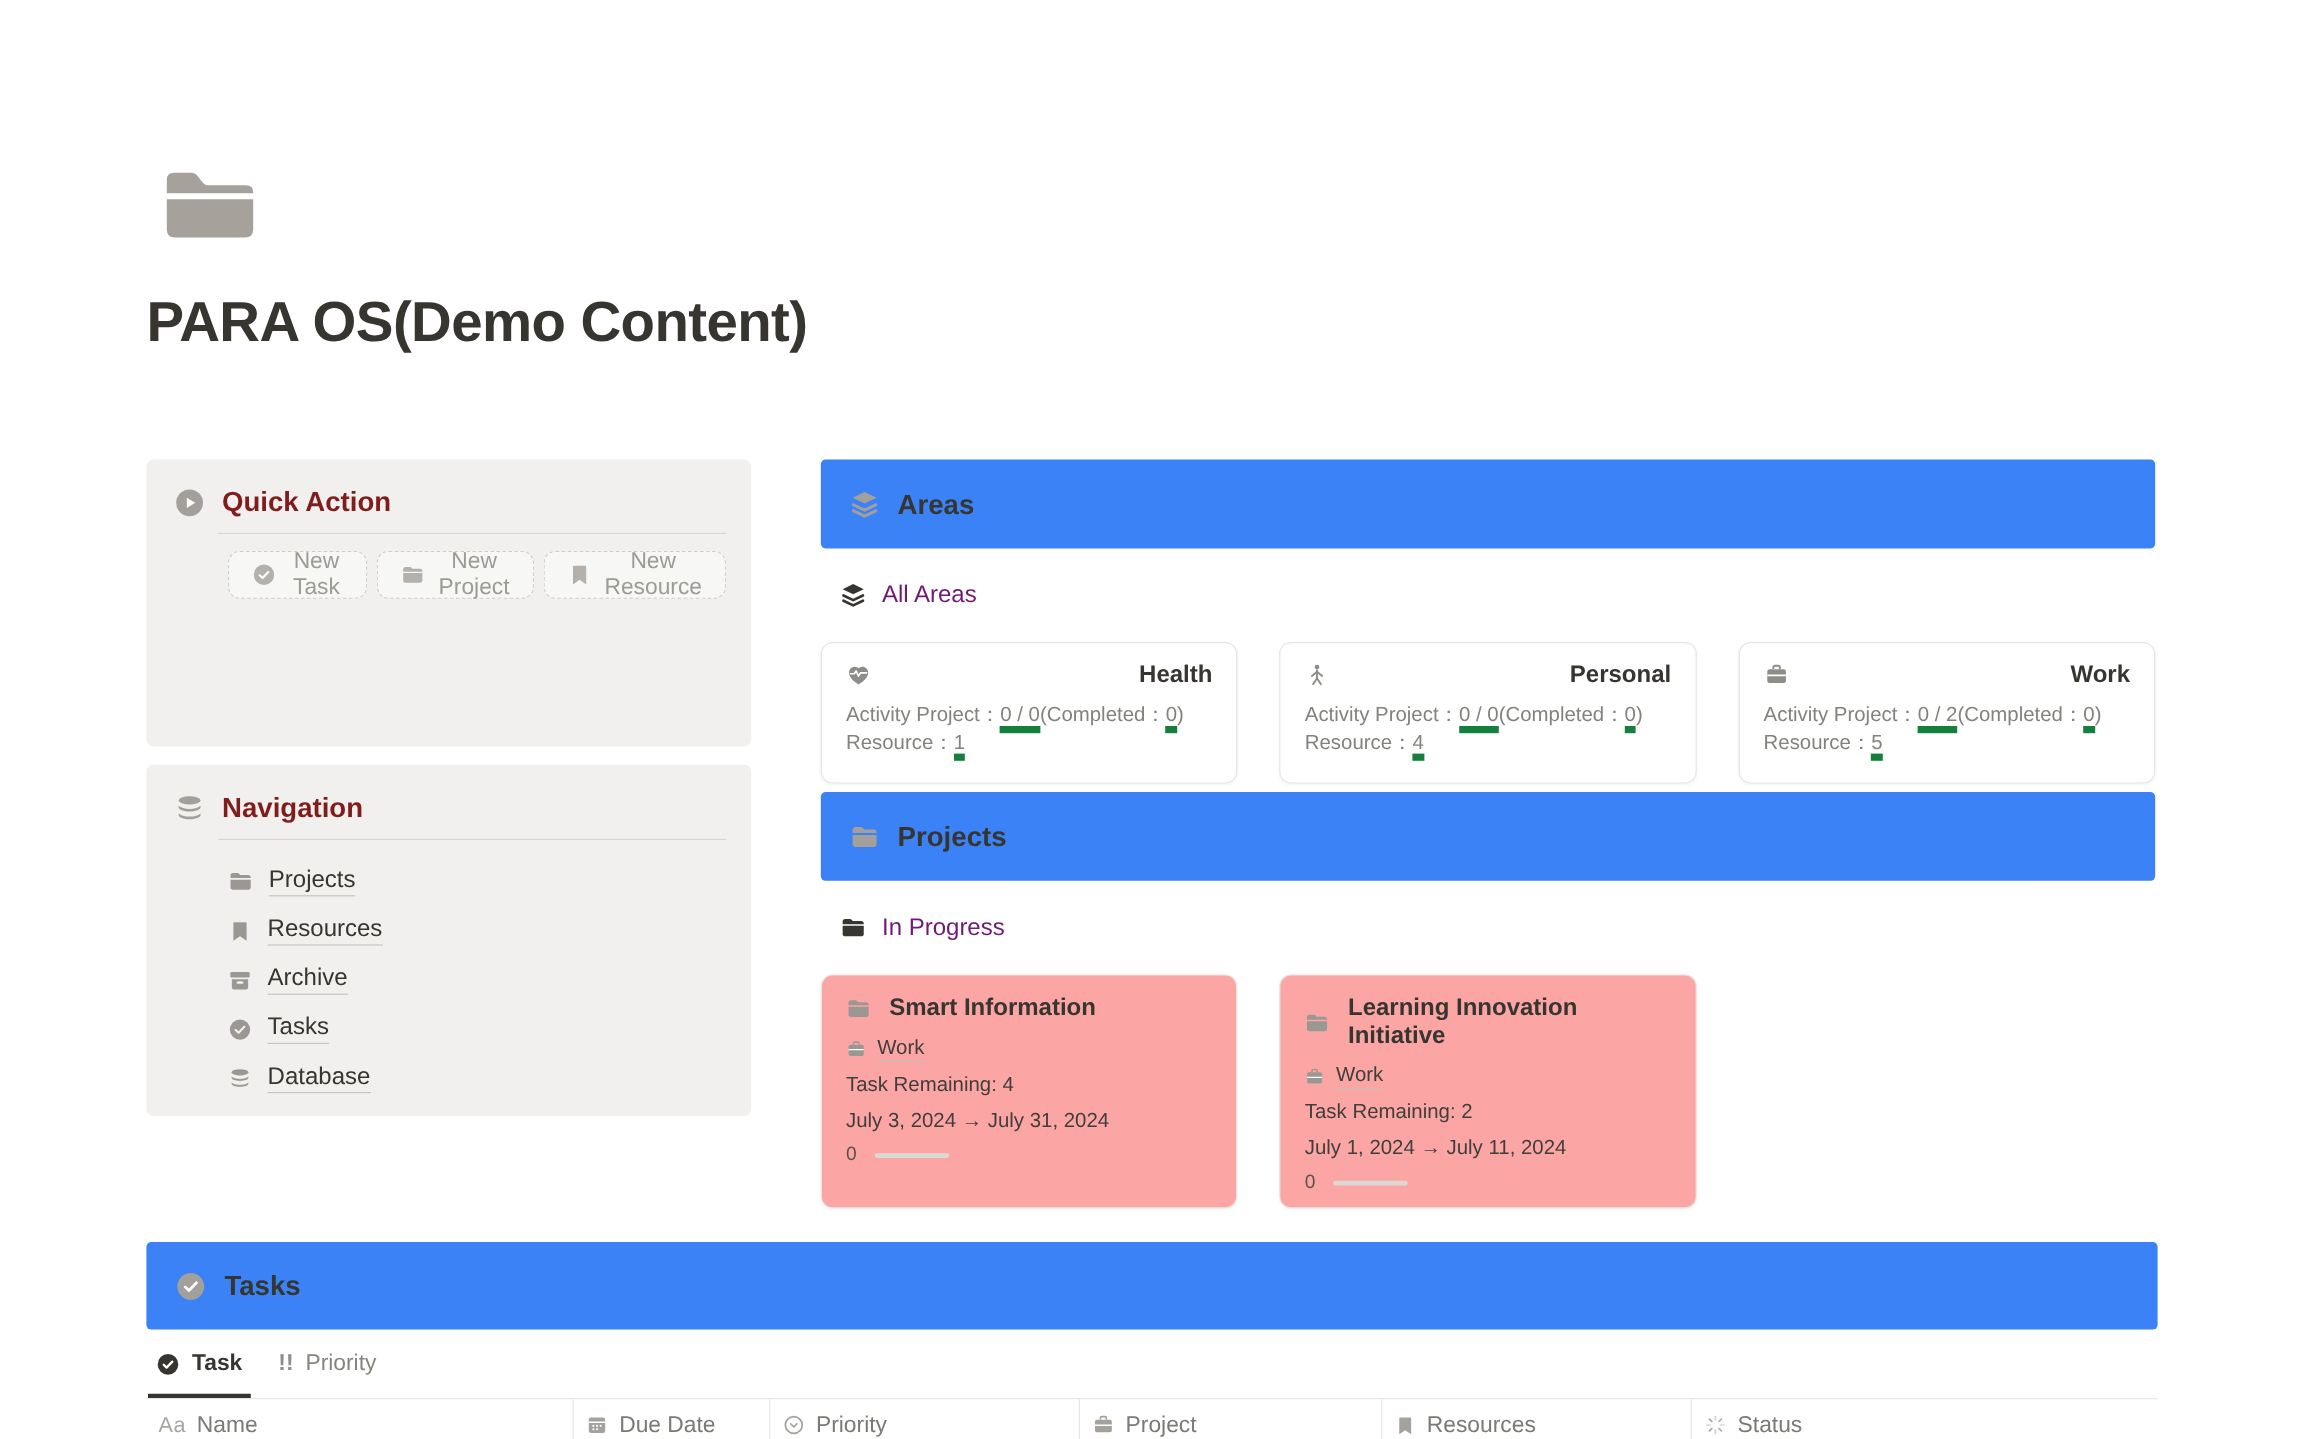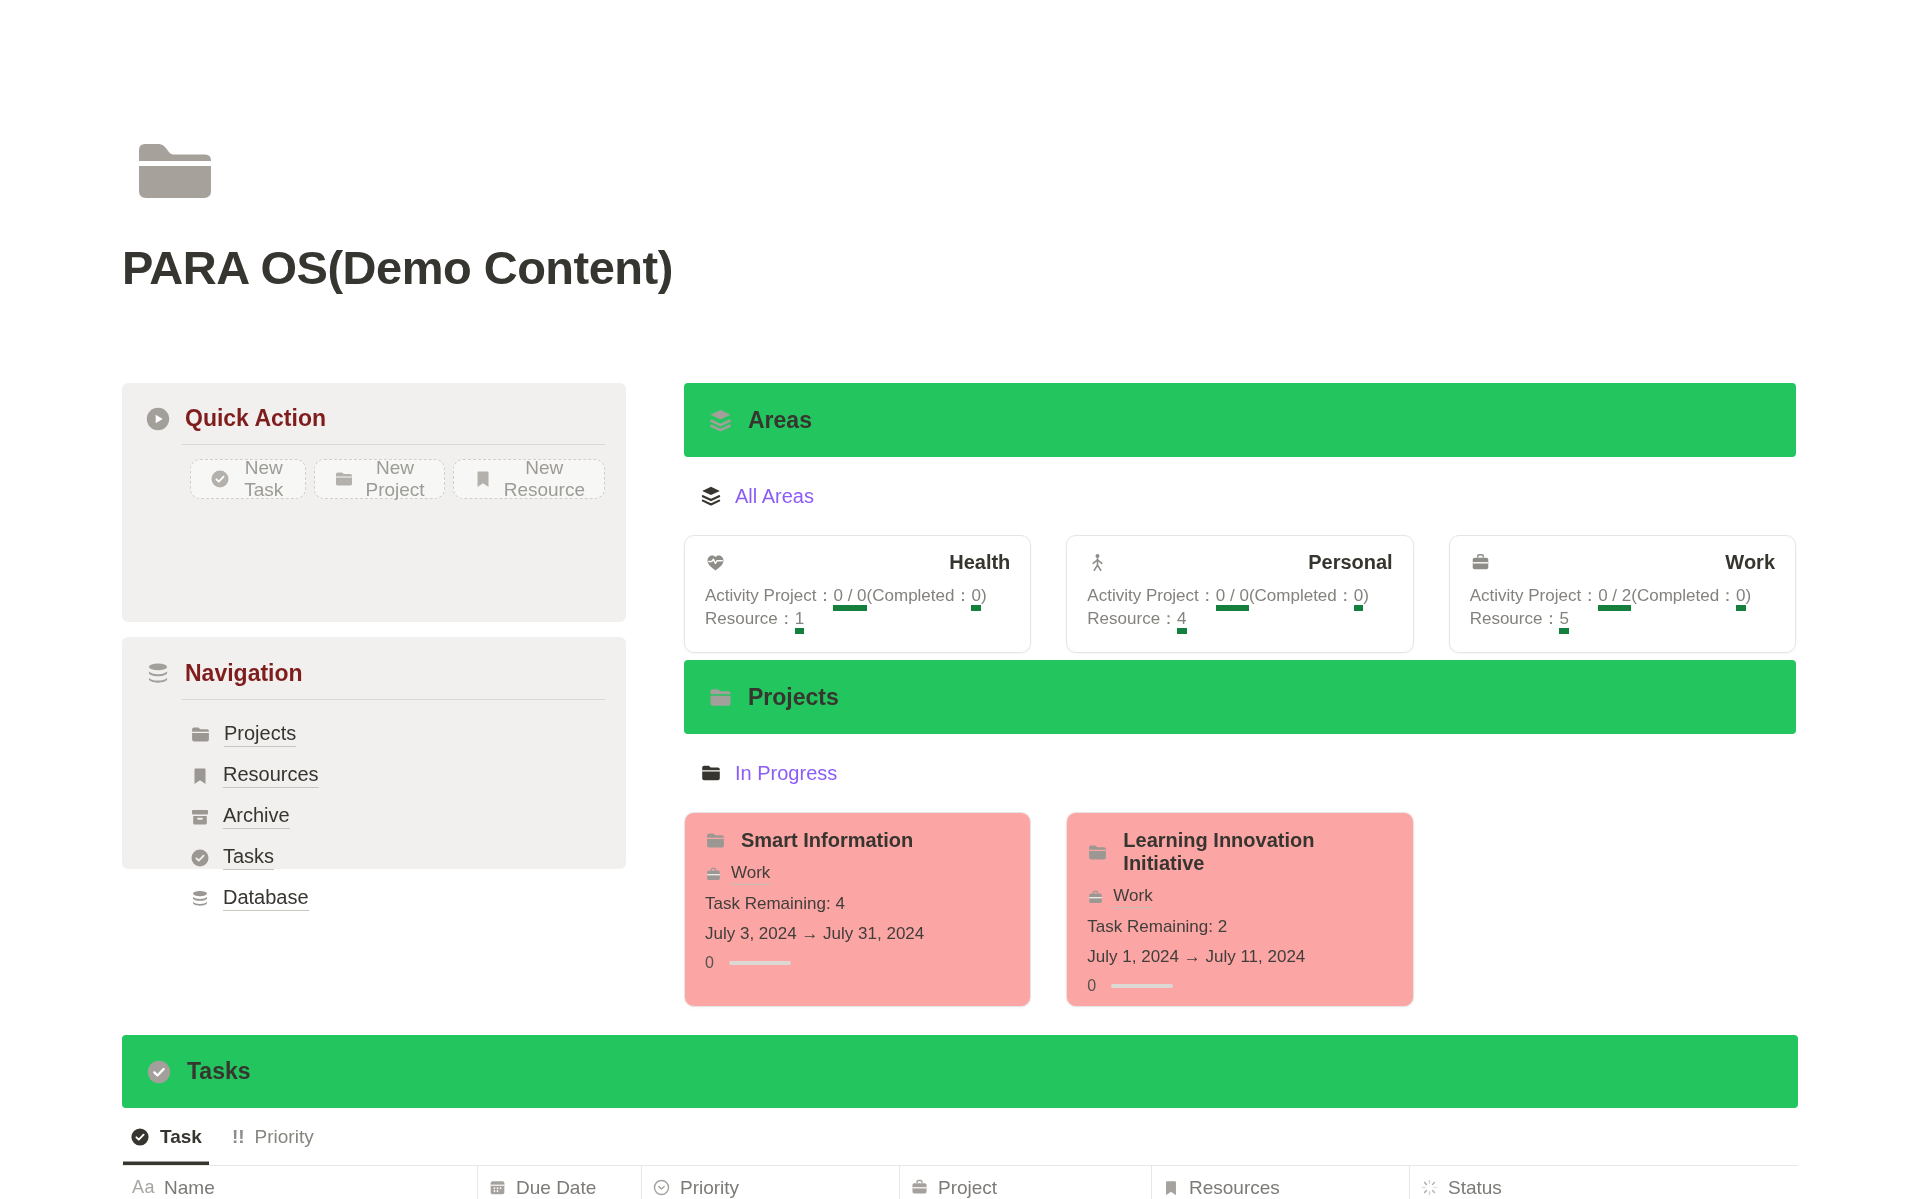--- a/index.html
+++ b/index.html
@@ -8,38 +8,38 @@
   .abs { position:absolute; }
 
   
   #page-emoji { left:135px; top:140px; width:80px; height:62px; }
   #page-title { left:122px; top:240px; font-size:47px; font-weight:700; letter-spacing:-0.5px; color:#37352f; }
 
   
   #left-col { left:122px; top:383px; width:504px; }
   .panel { background:#f1f0ee; border-radius:6px; }
   #quick-panel { height:239px; padding:22px 21px 0 23px; margin-bottom:15px; }
-  #nav-panel { height:232px; padding:23px 21px 0 23px; }
+  #nav-panel { height:293px; padding:23px 21px 0 23px; }
   .panel-head { display:flex; align-items:center; gap:14px; }
   .panel-title { font-size:23px; font-weight:700; color:#7f1d1d; }
   .panel-divider { border:none; border-top:1px solid #d9d7d3; margin:12px 0 14px 37px; }
   .qa-buttons { margin-left:45px; display:flex; flex-direction:row; align-items:flex-start; gap:8px; }
   .qa-btn { display:inline-flex; align-items:center; gap:11px; height:40px; padding:0 19px;
     border:1px dashed #d2cfc9; border-radius:10px; background:rgba(255,255,255,0.45);
     font-size:19px; color:#9d9b96; cursor:pointer; }
   .nav-list { margin-left:45px; display:flex; flex-direction:column; }
   .nav-item { display:flex; align-items:center; gap:13px; height:41px; cursor:pointer; }
   .nav-label { font-size:20px; color:#37352f; border-bottom:1.5px solid #c8c5bf; padding-bottom:1px; }
 
   
   #right-col { left:684px; top:383px; width:1112px; }
-  .band { height:74px; background:#22c55e; border-radius:4px; display:flex; align-items:center; gap:15px; padding:0 0 0 24px; }
+  .band { height:74px; background:#3b82f6; border-radius:4px; display:flex; align-items:center; gap:15px; padding:0 0 0 24px; }
   .band-title { font-size:23px; font-weight:700; color:#37352f; }
   .filter-row { height:78px; display:flex; align-items:center; gap:13px; padding-left:16px; }
-  .filter-label { font-size:20px; color:#8b5cf6;text-align:center; }
+  .filter-label { font-size:20px; color:#701a75;text-align:center; }
   .cards3 { height:118px; display:grid; grid-template-columns:repeat(3,1fr); gap:35px; }
   .acard { background:#fff; border:1px solid #e7e5e2; border-radius:10px; box-shadow:0 1px 3px rgba(15,15,15,0.04);
     padding:15px 20px 0 20px; cursor:pointer; }
   .acard-head { display:flex; align-items:center; gap:13px; margin-bottom:10px;justify-content:space-between; }
   .acard-title { font-size:20px; font-weight:700; color:#37352f; }
   .stat-line { font-size:17px; line-height:23px; color:#84827d; white-space:nowrap; }
   .stat-link { border-bottom:6px solid #15803d; cursor:pointer; }
 
   #projects-band { margin-top:7px; }
   .cards2 { height:195px; display:grid; grid-template-columns:repeat(3,1fr); gap:35px; }

